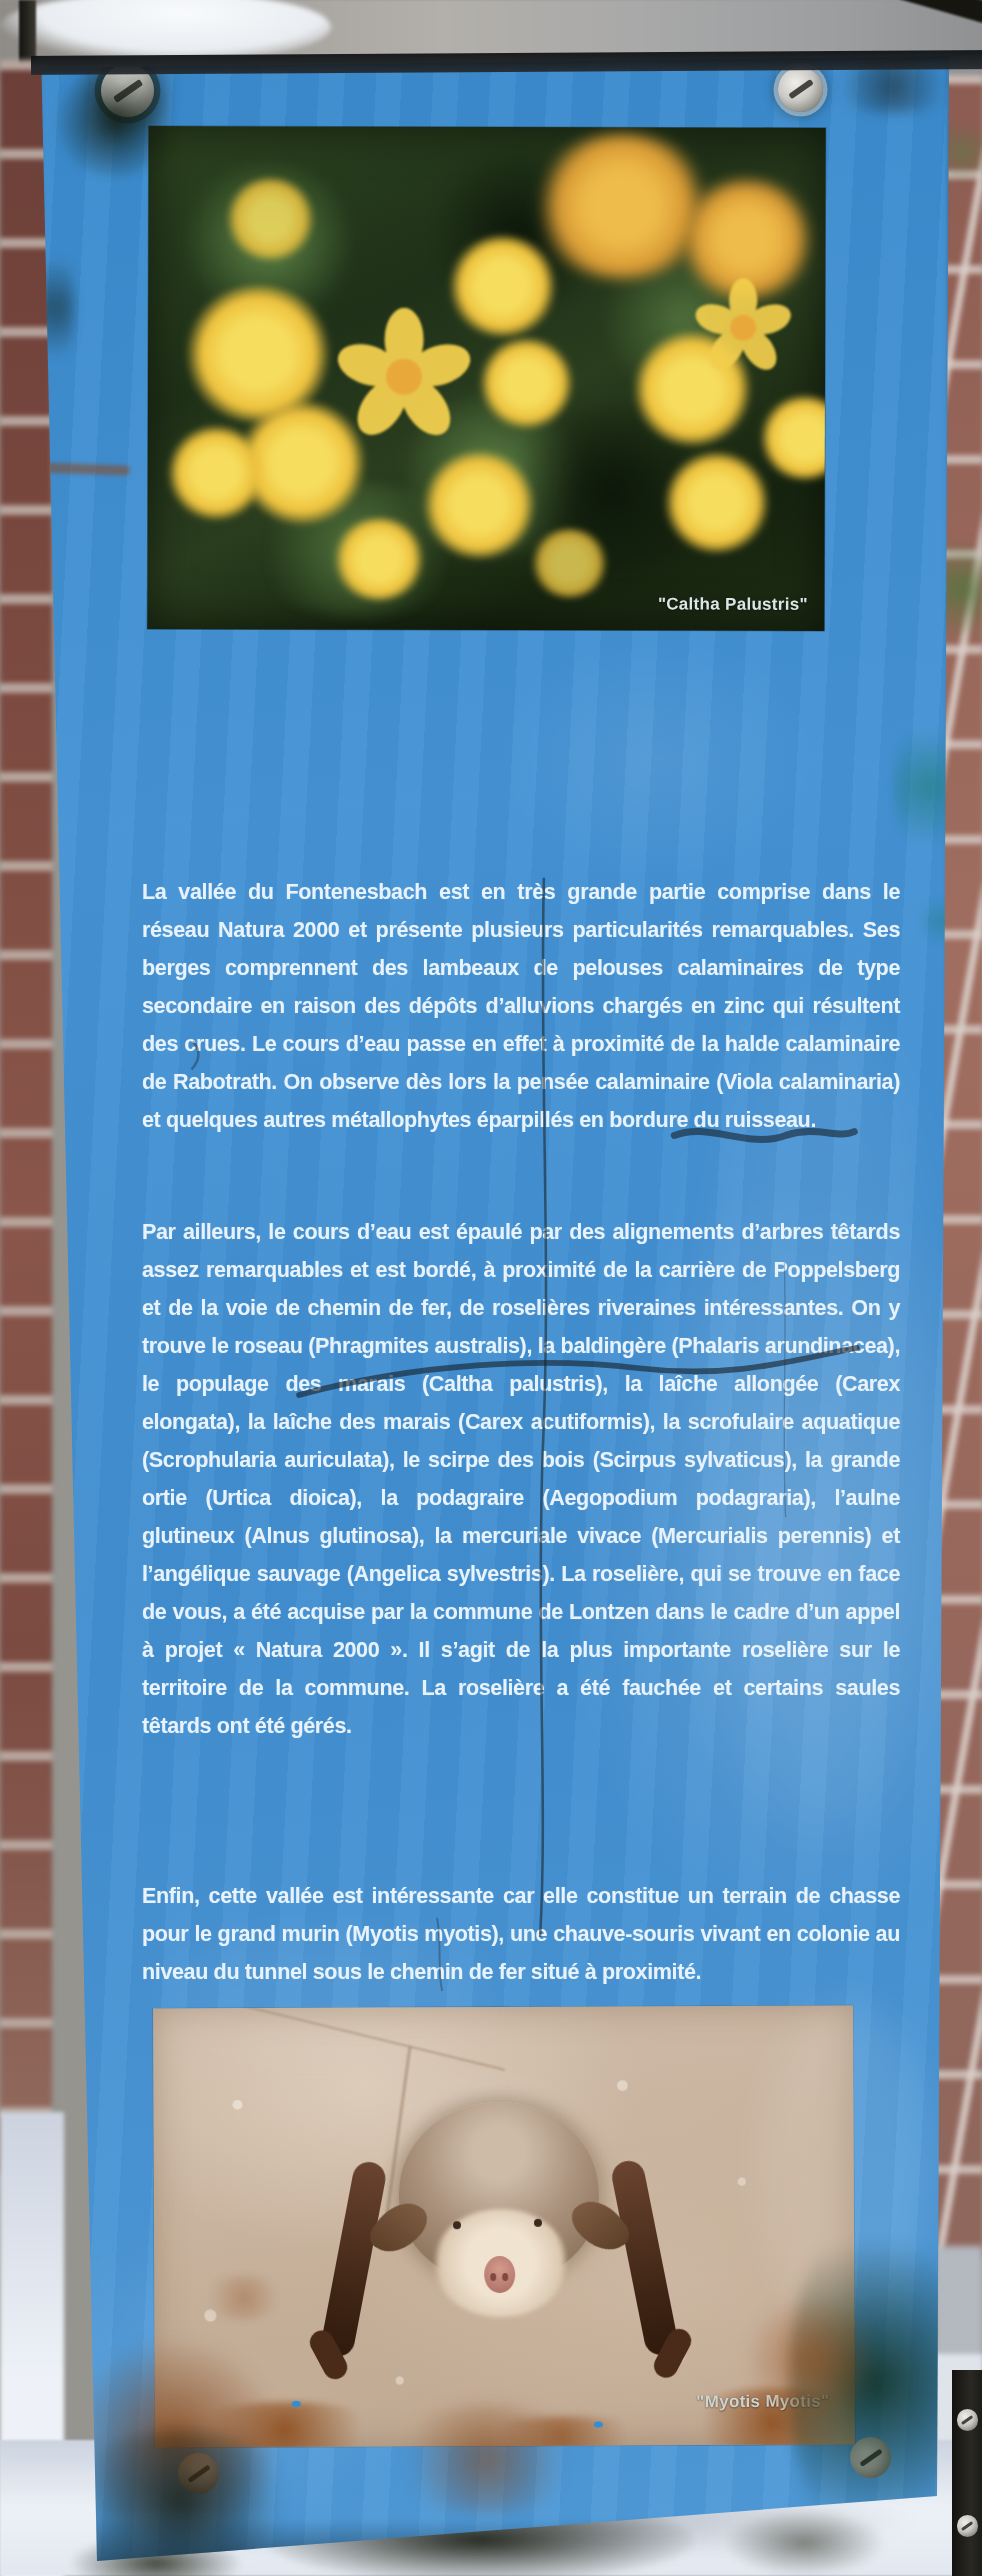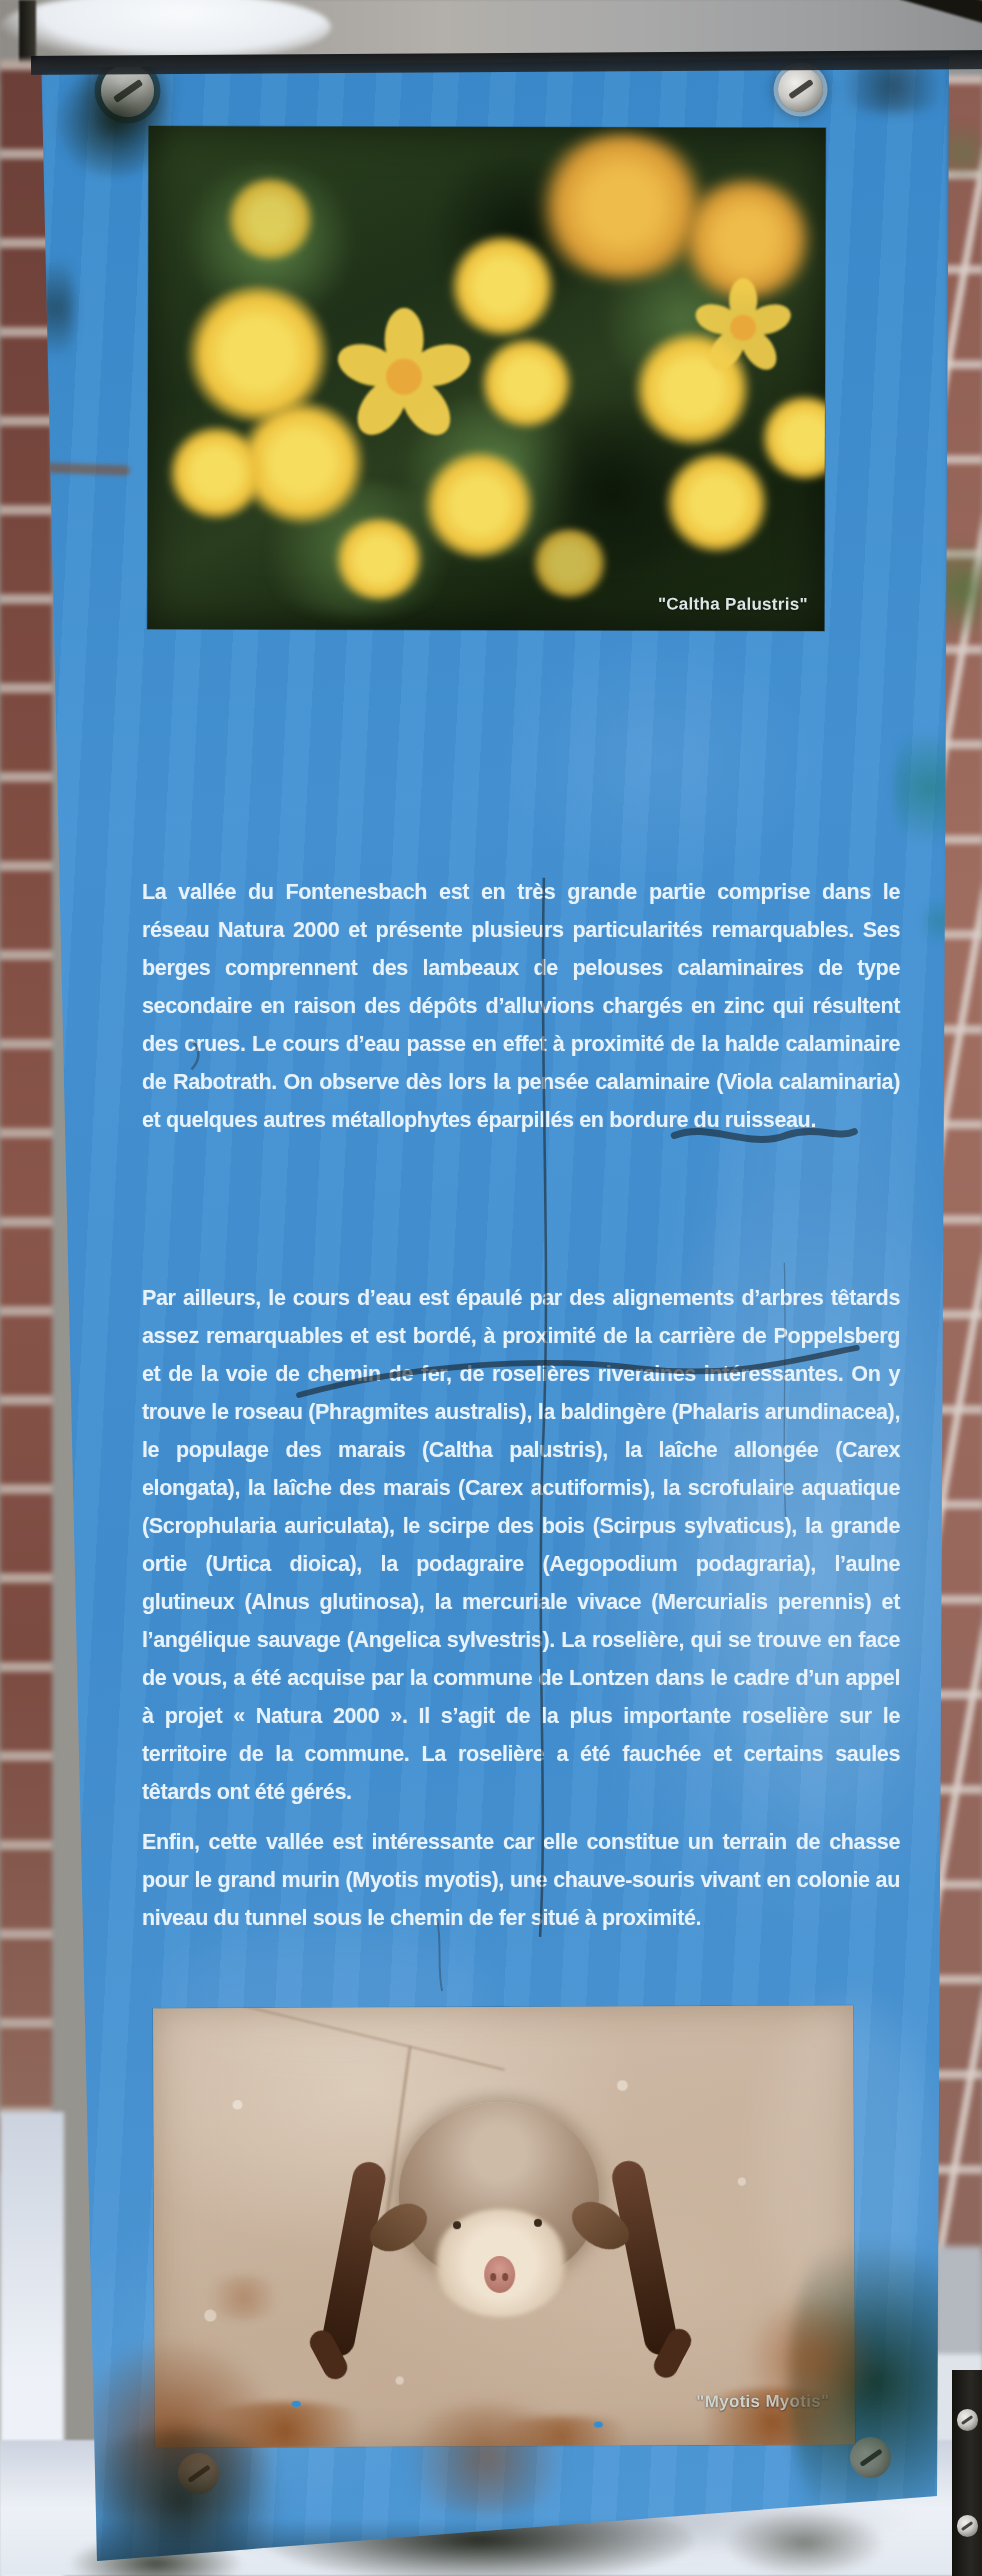--- a/index.html
+++ b/index.html
@@ -149,21 +149,21 @@
     background:radial-gradient(circle, rgba(138,71,22,.85), rgba(138,71,22,0) 70%); filter:blur(3.8px); }
   .bluespeck { position:absolute; width:9px; height:6.4px; border-radius:50%; background:#2e8fd4; filter:blur(0.6px); }
 
   
   .sign-title { left:105px; top:655px; width:783px;
     font-size:59px; font-weight:400; letter-spacing:-0.6px; color:#c6dcec;
     white-space:nowrap; }
   .para { left:107px; width:758px; text-align:justify;
     font-size:21.6px; font-weight:bold; line-height:38px; letter-spacing:-0.4px;
     color:#e7f2fa; text-shadow:0 0 1.3px rgba(230,245,255,.25); }
-  .p1 { top:819px; } .p2 { top:1225px; } .p3 { top:1769px; }
+  .p1 { top:819px; } .p2 { top:1159px; } .p3 { top:1823px; }
 
   .scribbles { left:0; top:0; }
 </style>
 </head>
 <body>
 
 <div class="scene">
 
   <div class="abs bg-top"></div>
   <div class="abs snow-tr"></div>

